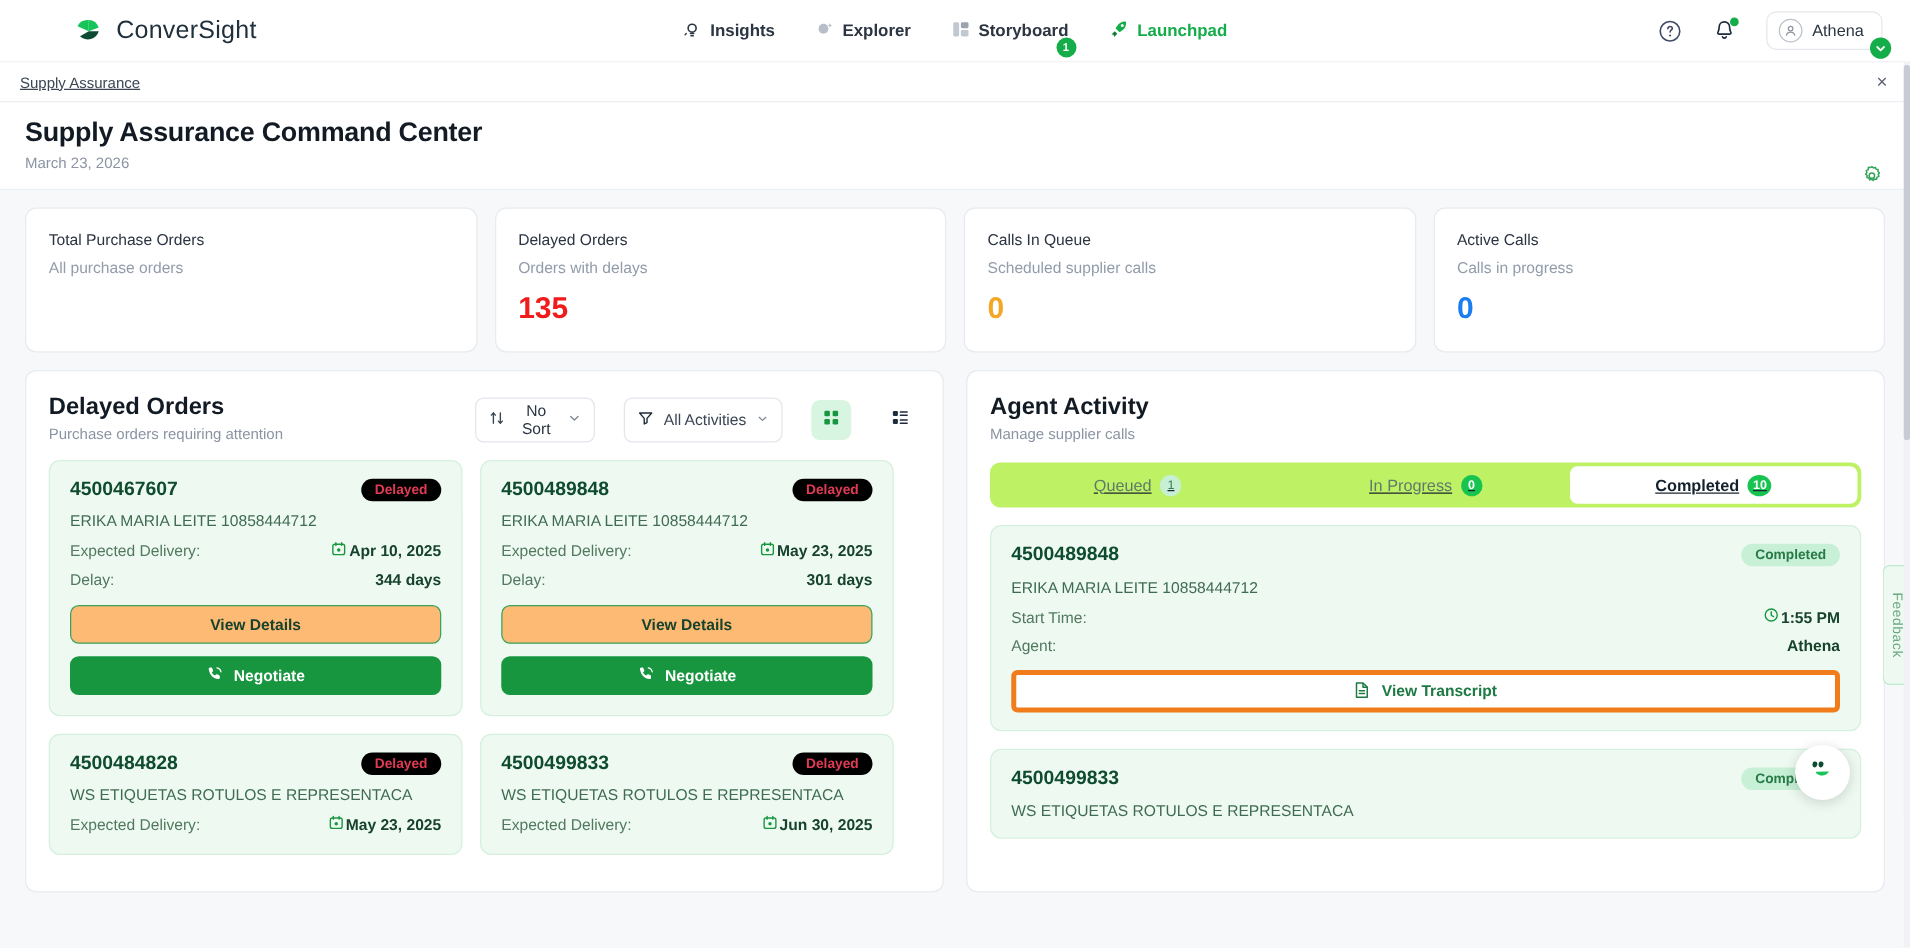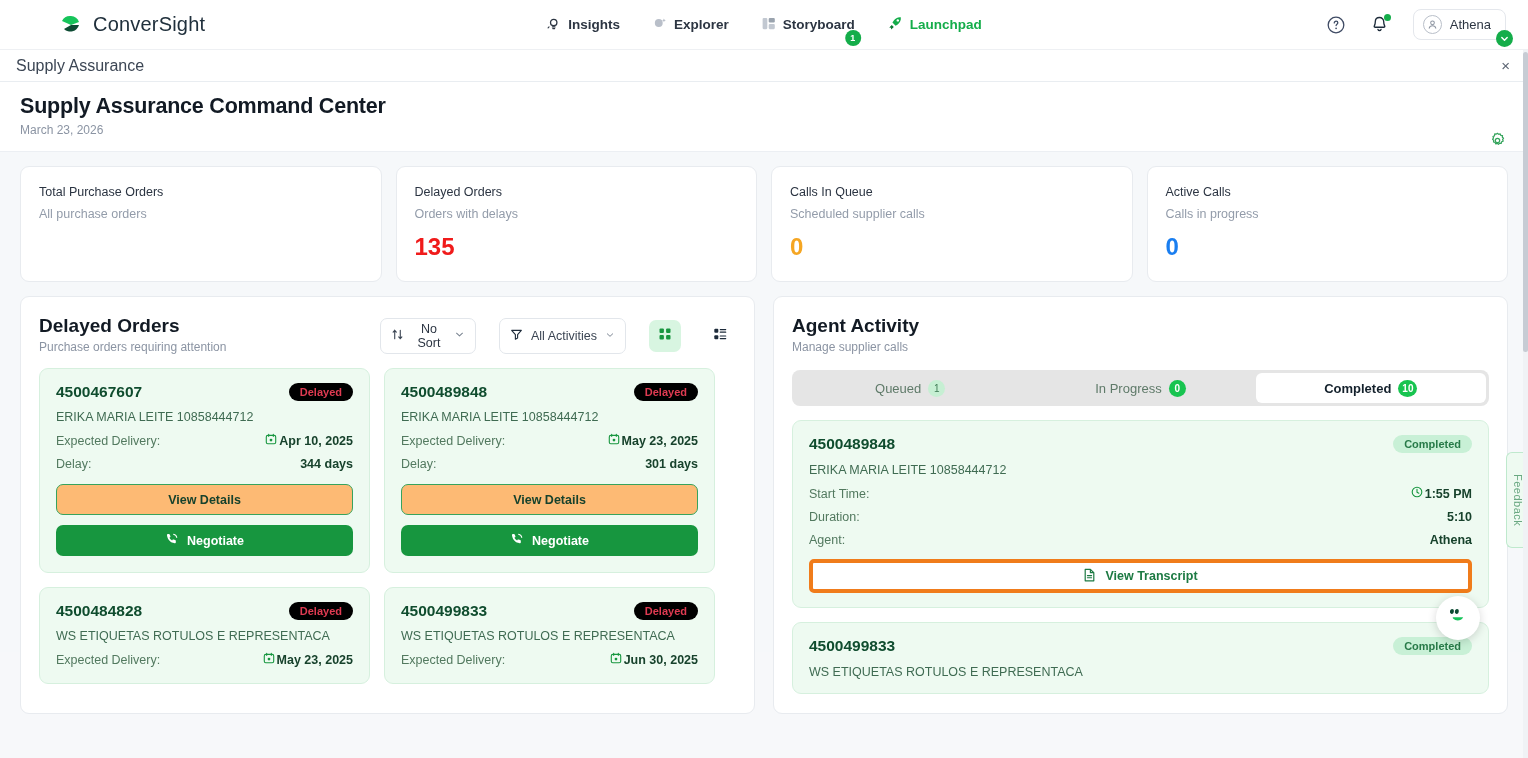--- a/index.html
+++ b/index.html
@@ -60,21 +60,21 @@
   .avatar-circle {
     width: 19px; height: 19px; border-radius: 50%;
     border: 1px solid #b9bfc9; display: flex; align-items: center; justify-content: center;
   }
 
   
   .tabstrip {
     height: 32px; background: #ffffff; display: flex; align-items: center;
     padding: 0 16px; border-bottom: 1px solid #e9edf1; position: relative;
   }
-  .tabstrip-label { font-size: 16px; color: #3c4654; }
+  .tabstrip-label { font-size: 12px; color: #3c4654; text-decoration: underline; }
   .tabstrip-close {
     position: absolute; right: 18px; font-size: 15px; color: #5b6472; cursor: pointer;
     line-height: 1;
   }
 
   
   .pagehead {
     background: #ffffff; padding: 12px 20px 14px 20px; position: relative;
     border-bottom: 1px solid #eceff3;
   }
@@ -147,22 +147,23 @@
     display: flex; align-items: center; justify-content: center; cursor: pointer;
   }
   .btn-primary {
     margin-top: 10px; height: 31px; border-radius: 7px; background: #17963f;
     color: #fff; font-size: 12.5px; font-weight: bold;
     display: flex; align-items: center; justify-content: center; gap: 8px; cursor: pointer;
   }
 
   
   .tabs {
-    display: flex; background: #e5e5e5; border-radius: 8px; padding: 3px;
+    display: flex; background: #bef264; border-radius: 8px; padding: 3px;
     margin-top: 16px;
+    text-decoration: underline;
   }
   .tab {
     flex: 1; height: 30px; display: flex; align-items: center; justify-content: center;
     gap: 7px; font-size: 13px; color: #5f7a69; border-radius: 6px; cursor: pointer;
   }
   .tab.active { background: #fff; color: #14212c; font-weight: bold; }
   .tab-badge {
     min-width: 17px; height: 17px; border-radius: 50%; font-size: 10px;
     display: flex; align-items: center; justify-content: center; padding: 0 4px;
   }
@@ -559,24 +560,20 @@
             <span>
               <svg width="12" height="12" viewBox="0 0 13 13">
                   <circle cx="6.5" cy="6.5" r="5.2" fill="none" stroke="#17963f" stroke-width="1.2"></circle>
                   <path d="M6.5 3.6v3.1l2 1.2" fill="none" stroke="#17963f" stroke-width="1.2" stroke-linecap="round" stroke-linejoin="round"></path>
                 </svg>
             </span>
             <span>1:55 PM</span>
           </span>
         </div>
         <div class="ac-row">
-          <span class="oc-label">Duration:</span>
-          <span class="oc-val">5:10</span>
-        </div>
-        <div class="ac-row">
           <span class="oc-label">Agent:</span>
           <span class="oc-val">Athena</span>
         </div>
         <div class="btn-transcript">
           <span>
             <svg width="13" height="14" viewBox="0 0 13 14">
                 <path d="M2.2 1.4h5.2l3.4 3.3v8.1H2.2z" fill="none" stroke="#1d7a43" stroke-width="1.2" stroke-linejoin="round"></path>
                 <path d="M7.4 1.4v3.3h3.4" fill="none" stroke="#1d7a43" stroke-width="1.2" stroke-linejoin="round"></path>
                 <path d="M4.4 7.6h4.2M4.4 9.8h4.2" stroke="#1d7a43" stroke-width="1.1" stroke-linecap="round"></path>
               </svg>

